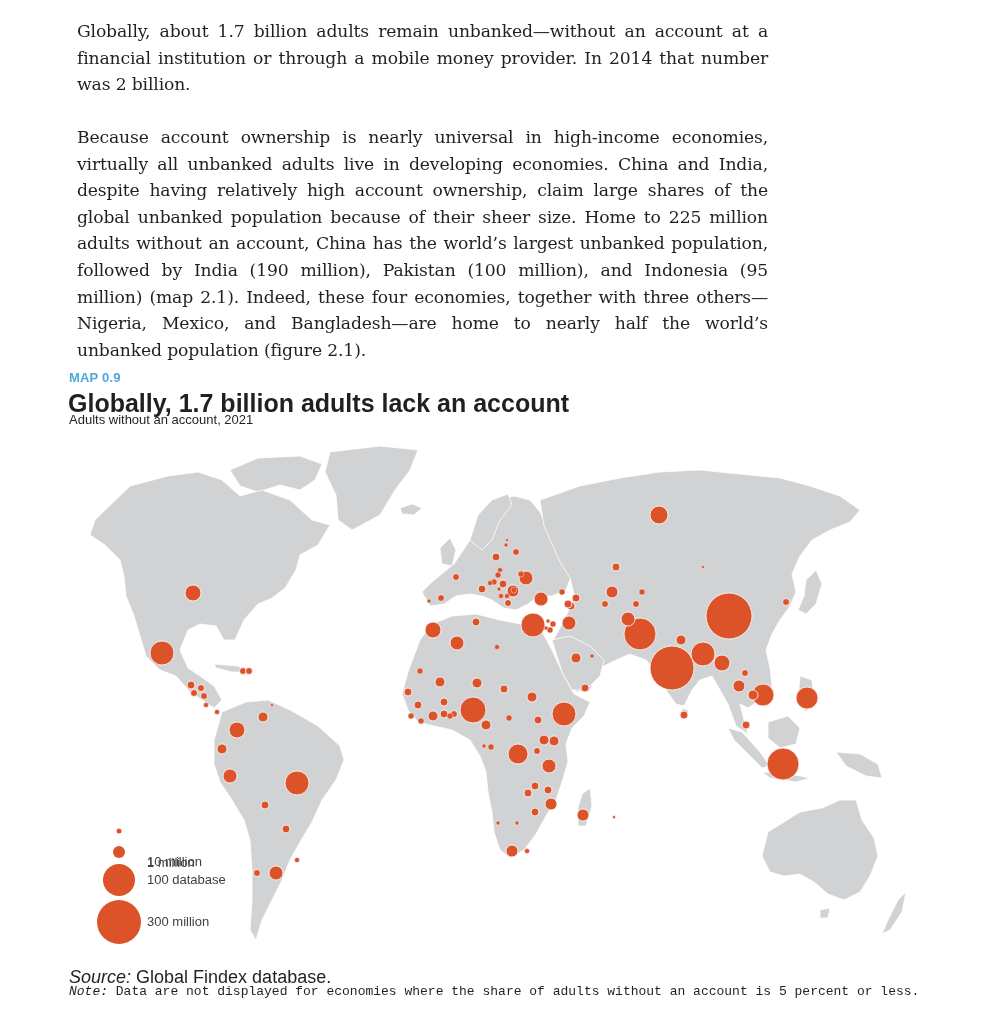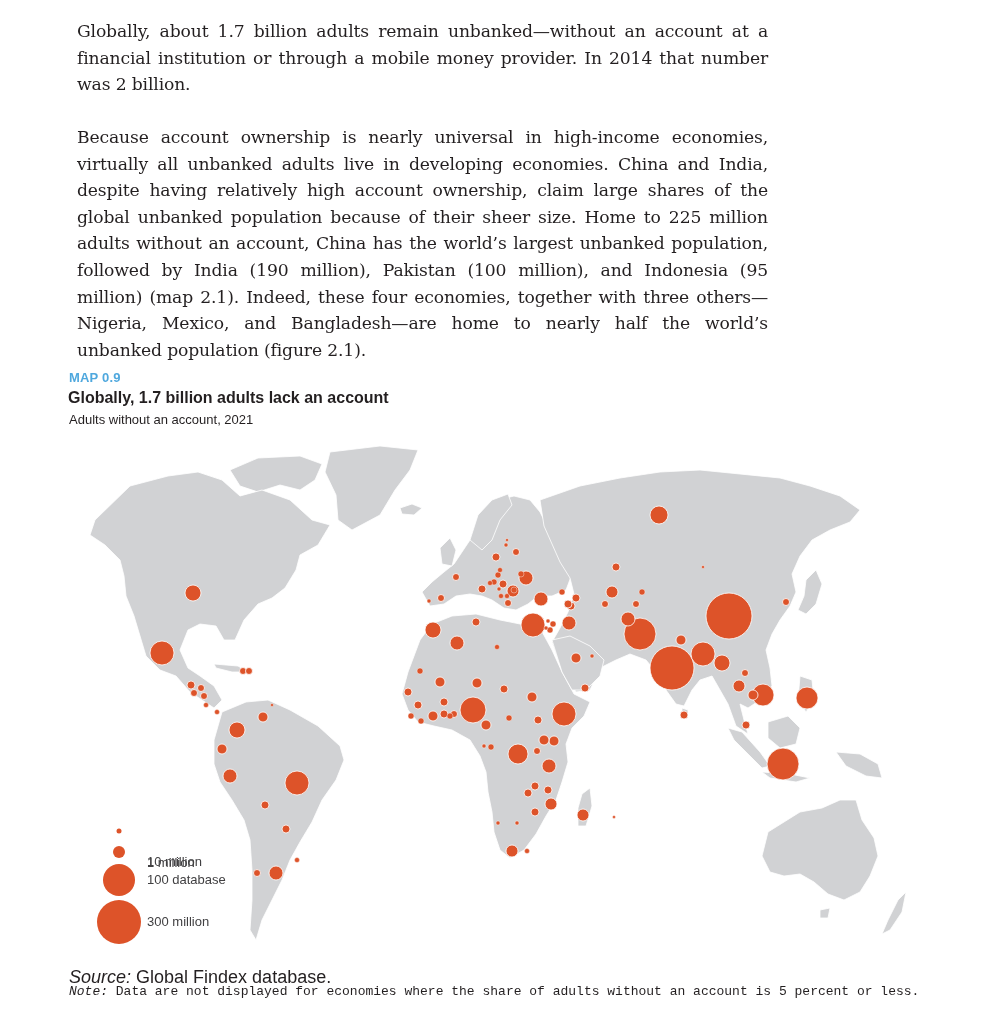--- a/index.html
+++ b/index.html
@@ -13,21 +13,21 @@
   .p1 { top: 10px; }
   .p2 { top: 116px; }
   .map-label {
     position: absolute; left: 69px; top: 370px;
     font-family: "Liberation Sans", sans-serif; font-weight: bold;
     font-size: 13px; color: #4fa8de; letter-spacing: 0.2px;
   }
   .map-title {
     position: absolute; left: 68px; top: 389px;
     font-family: "Liberation Sans", sans-serif; font-weight: bold;
-    font-size: 16px; color: #231f20;
+    font-size: 25px; color: #231f20;
   }
   .map-subtitle {
     position: absolute; left: 69px; top: 412px;
     font-family: "Liberation Sans", sans-serif;
     font-size: 13px; color: #231f20;
   }
   .map-svg { position: absolute; left: 0; top: 440px; }
   .legend-label {
     position: absolute; font-family: "Liberation Sans", sans-serif;
     font-size: 13px; color: #414042;

